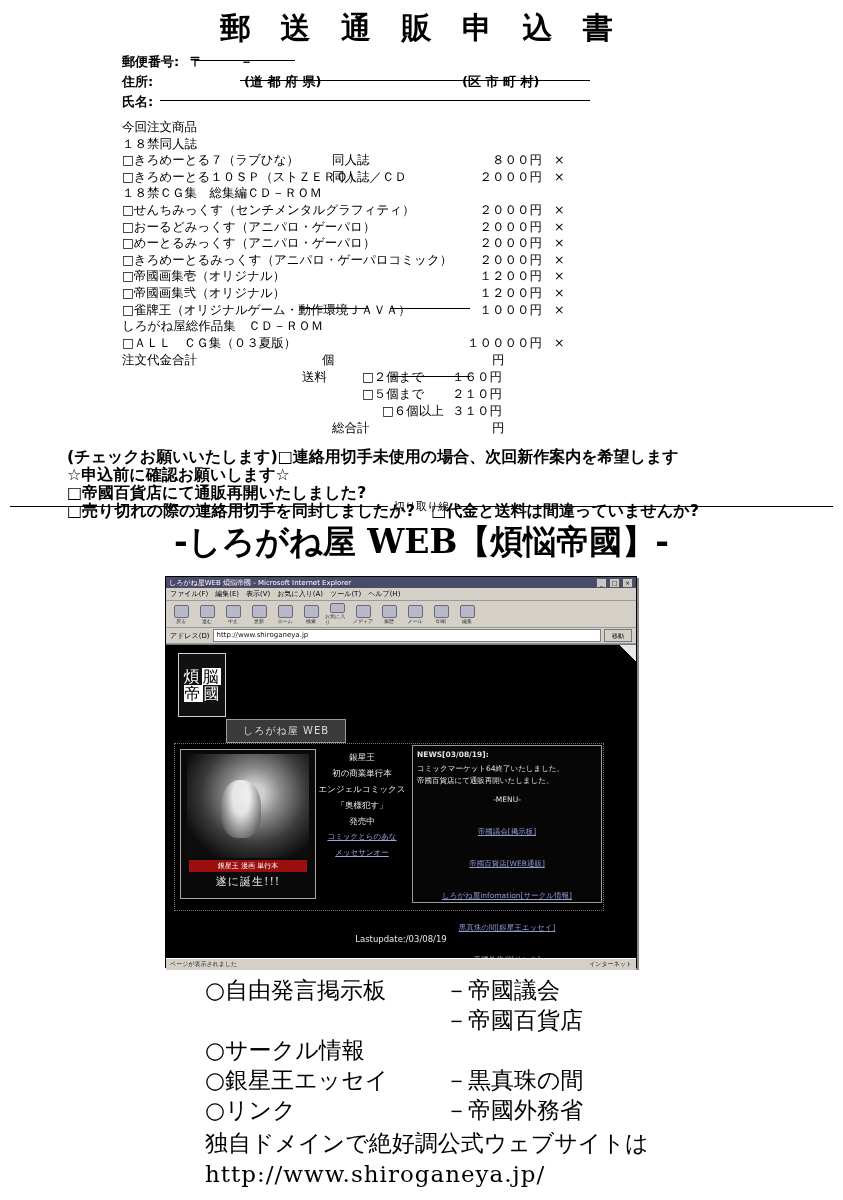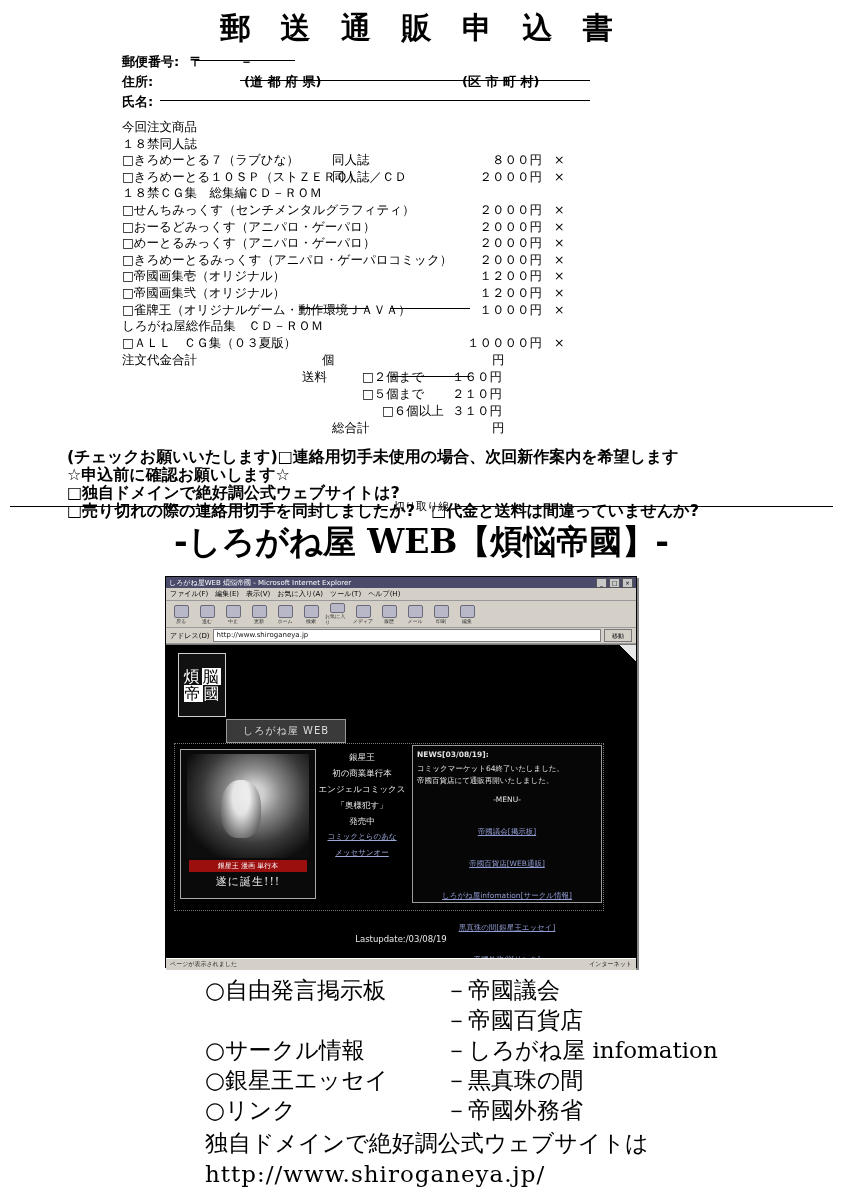--- a/index.html
+++ b/index.html
@@ -369,21 +369,21 @@
       <span style="left:370px;">円</span>
     </div>
   </div>
   <div class="rule" style="left:300px;top:300px;width:68px;"></div>
   <div class="rule" style="left:390px;top:300px;width:80px;"></div>
   <div class="rule" style="left:390px;top:368px;width:80px;"></div>
 
   <div class="checks">
     <div>(チェックお願いいたします)□連絡用切手未使用の場合、次回新作案内を希望します</div>
     <div>☆申込前に確認お願いします☆</div>
-    <div>□独自ドメインで絶好調公式ウェブサイトは?</div>
+    <div>□帝國百貨店にて通販再開いたしました?</div>
     <div>□売り切れの際の連絡用切手を同封しましたか?　□代金と送料は間違っていませんか?</div>
   </div>
 
   <div class="cutline">
     <span class="ln"></span>
     <span class="tx">切り取り線</span>
     <span class="ln"></span>
   </div>
 
   <div class="web-title">-しろがね屋 WEB【煩悩帝國】-</div>
@@ -524,21 +524,20 @@
   <div class="links">
     <div class="row">
       <span class="a">○自由発言掲示板</span>
       <span class="b">－帝國議会</span>
     </div>
     <div class="row">
       <span class="b">－帝國百貨店</span>
     </div>
     <div class="row">
       <span class="a">○サークル情報</span>
-      <span class="b">－しろがね屋 infomation</span>
     </div>
     <div class="row">
       <span class="a">○銀星王エッセイ</span>
       <span class="b">－黒真珠の間</span>
     </div>
     <div class="row">
       <span class="a">○リンク</span>
       <span class="b">－帝國外務省</span>
     </div>
   </div>

